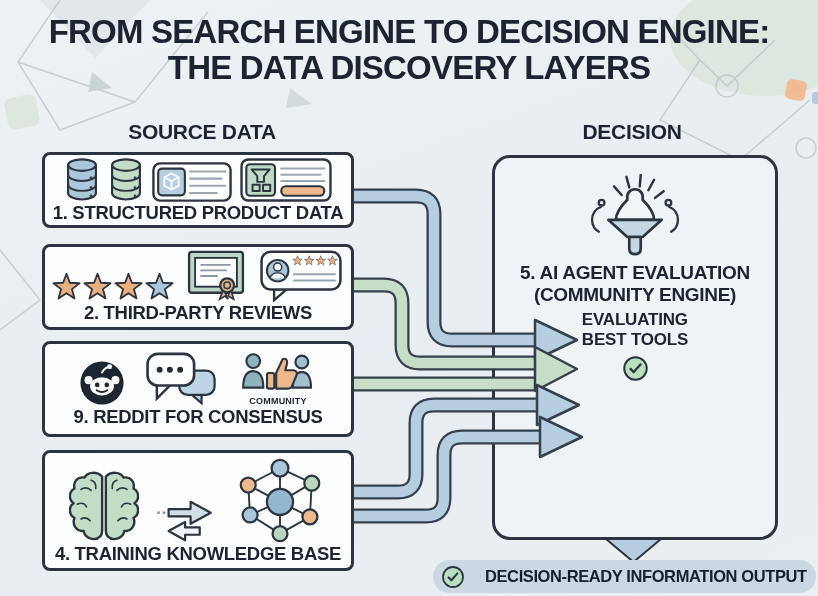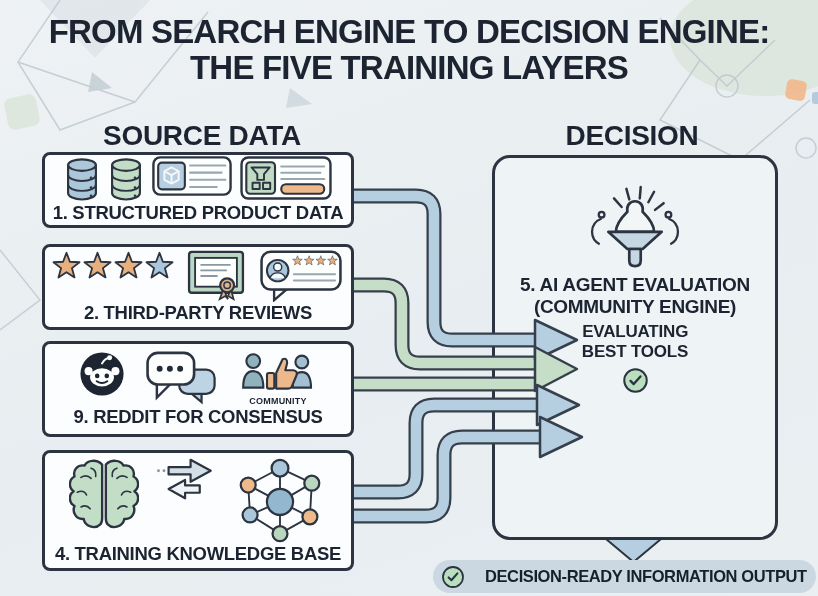--- a/index.html
+++ b/index.html
@@ -5,42 +5,42 @@
   html,body{margin:0;padding:0;}
   #canvas{
     position:relative; width:818px; height:596px; overflow:hidden;
     background:linear-gradient(160deg,#eef2f4 0%,#e7edf0 55%,#eaf0f2 100%);
     font-family:"Liberation Sans", sans-serif; color:#1b2430;
   }
   svg{display:block;}
   #bg-decor{position:absolute;inset:0;z-index:0;}
   #title{position:absolute;top:14px;left:0;width:100%;text-align:center;z-index:2;
     font-weight:800;font-size:33px;line-height:1.1;letter-spacing:-0.8px;color:#1b2430;}
-  .col-header{position:absolute;z-index:2;font-weight:800;font-size:28px;letter-spacing:-0.3px;color:#1b2430;text-align:center;}
+  .col-header{position:absolute;z-index:2;font-weight:800;font-size:21px;letter-spacing:-0.3px;color:#1b2430;text-align:center;}
   #hdr-source{left:80px;top:120px;width:244px;}
   #hdr-decision{left:520px;top:120px;width:224px;}
   .box{position:absolute;z-index:2;background:#fcfdfe;border:3px solid #2b3440;border-radius:8px;
     display:flex;flex-direction:column;align-items:center;justify-content:center;box-sizing:border-box;}
-  .box .icons{display:flex;align-items:flex-start;justify-content:center;}
+  .box .icons{display:flex;align-items:flex-end;justify-content:center;}
   .box .label{font-weight:800;font-size:18.5px;letter-spacing:-0.3px;white-space:nowrap;color:#1b2430;}
   #box1{left:42px;top:152px;width:312px;height:76px;}
   #box1 .icons{gap:8px;}
   #box2{left:42px;top:244px;width:312px;height:86px;}
   #box2 .icons{gap:12px;}
   #box3{left:42px;top:341px;width:312px;height:96px;}
   #box3 .icons{gap:20px;}
   #box4{left:42px;top:450px;width:312px;height:121px;}
   #box4 .icons{gap:16px;}
   .community-wrap{display:flex;flex-direction:column;align-items:center;}
   .community-caption{font-weight:800;font-size:9px;letter-spacing:0.2px;color:#1b2430;margin-top:1px;}
   #decision-box{left:492px;top:155px;width:286px;height:385px;z-index:2;position:absolute;
     background:#eef3f6;border:3px solid #2b3440;border-radius:18px;box-sizing:border-box;
-    display:flex;flex-direction:column;align-items:center;padding-top:24px;}
+    display:flex;flex-direction:column;align-items:center;padding-top:12px;}
   .dec-title{font-weight:800;font-size:19px;line-height:1.16;letter-spacing:-0.3px;text-align:center;color:#1b2430;}
-  .dec-status{font-weight:800;font-size:17px;line-height:1.18;letter-spacing:-0.2px;text-align:right;color:#1b2430;margin-top:4px;}
+  .dec-status{font-weight:800;font-size:17px;line-height:1.18;letter-spacing:-0.2px;text-align:left;color:#1b2430;margin-top:4px;}
   #flow{position:absolute;inset:0;z-index:4;pointer-events:none;}
   #output-pill{position:absolute;left:433px;top:560px;width:383px;height:33px;z-index:5;
     background:#cbd8e2;border-radius:17px;display:flex;align-items:center;gap:20px;padding-left:8px;box-sizing:border-box;}
   #output-pill .pill-label{font-weight:800;font-size:16.5px;letter-spacing:-0.4px;color:#16202c;white-space:nowrap;}
   .po{stroke:#36404c;stroke-width:15;fill:none;}
   .pi{stroke-width:10.5;fill:none;}
   .pb{stroke:#b5cee0;}
   .pg{stroke:#c6ddc8;}
   .ah{stroke:#36404c;stroke-width:2.5;stroke-linejoin:round;}
 </style>
@@ -63,21 +63,21 @@
     </g>
     <polygon points="92,72 112,88 88,92" fill="#c6cfd4" opacity="0.9"></polygon>
     <polygon points="290,88 312,104 286,108" fill="#ccd6db" opacity="0.8"></polygon>
     <rect x="6" y="96" width="32" height="32" rx="7" fill="#dbe6dc" opacity="0.9" transform="rotate(-12 22 112)"></rect>
     <rect x="786" y="80" width="20" height="20" rx="5" fill="#f0b98e" opacity="0.95" transform="rotate(10 796 90)"></rect>
     <rect x="812" y="92" width="12" height="12" rx="3" fill="#adc7da" opacity="0.9"></rect>
   </svg>
 
   <div id="title">
     <div>FROM SEARCH ENGINE TO DECISION ENGINE:</div>
-    <div>THE FIVE TRAINING LAYERS</div>
+    <div>THE DATA DISCOVERY LAYERS</div>
   </div>
 
   <div id="hdr-source" class="col-header">SOURCE DATA</div>
   <div id="hdr-decision" class="col-header">DECISION</div>
 
   <div id="box1" class="box">
     <div class="icons">
       <span>
         <svg width="36" height="46" viewBox="0 0 44 52">
           <path d="M5,9 V43 C5,47.5 12.5,51 22,51 C31.5,51 39,47.5 39,43 V9" fill="#adc7da" stroke="#2b3440" stroke-width="2.6"></path>

